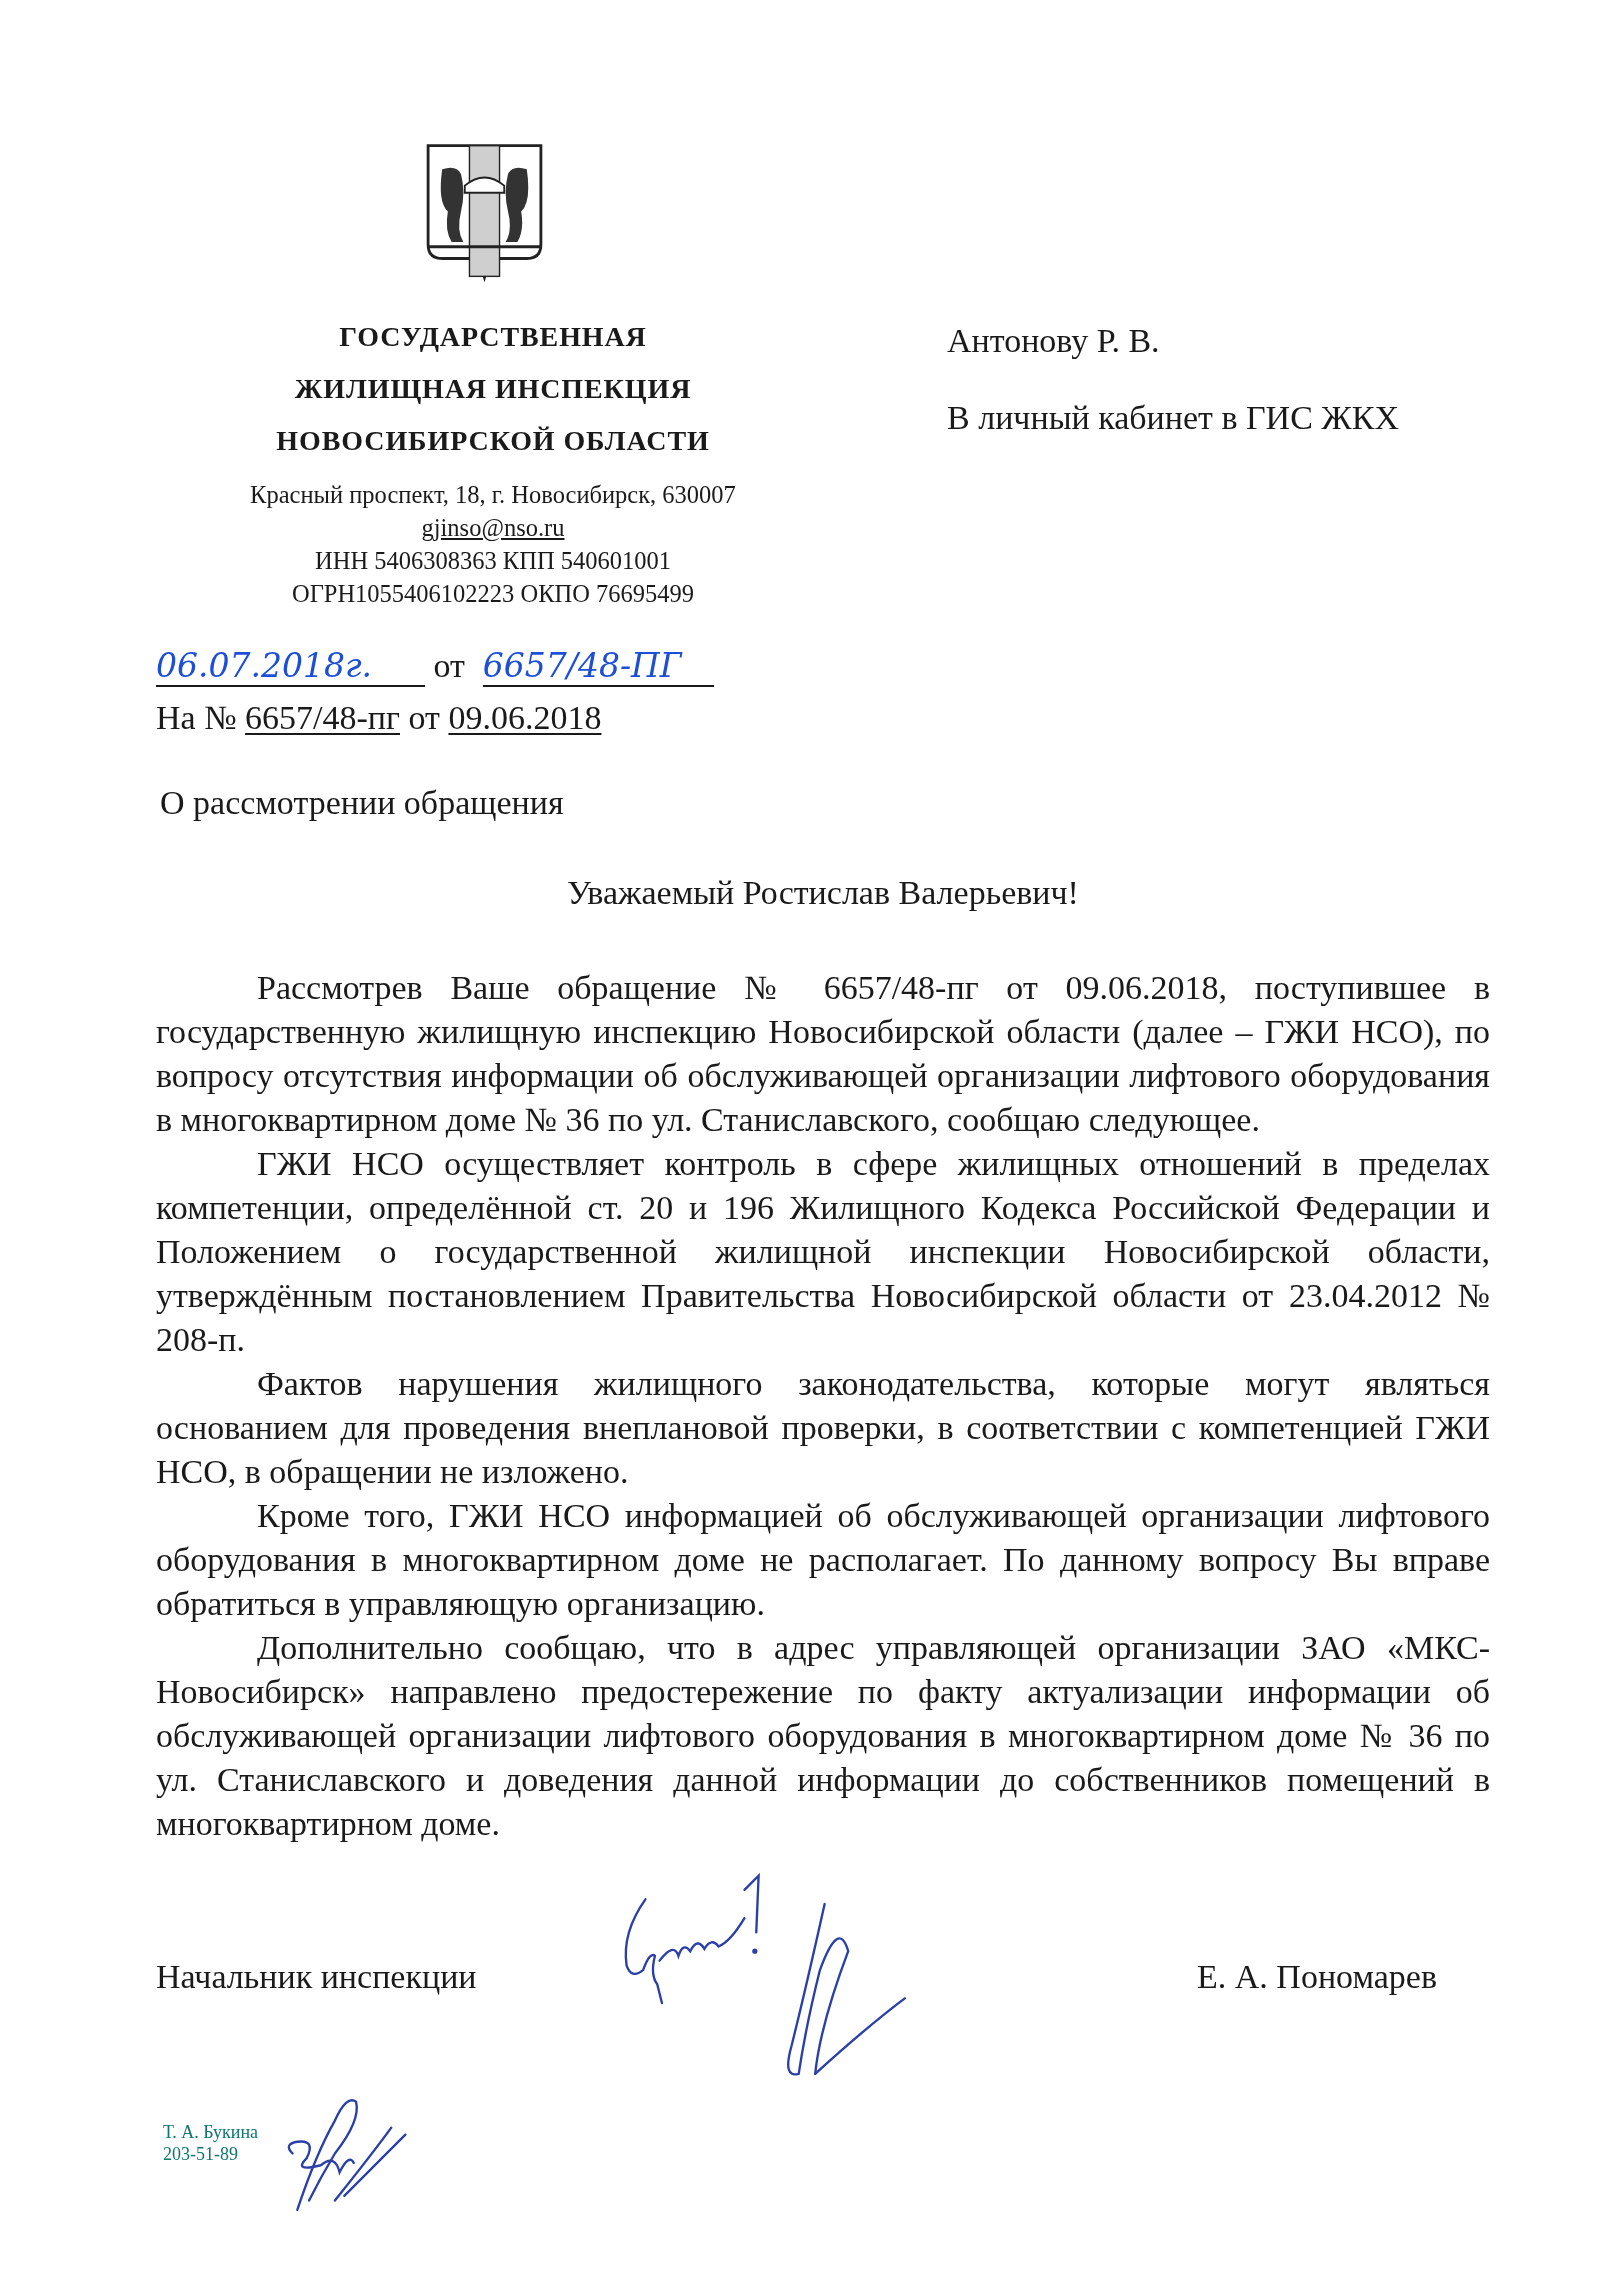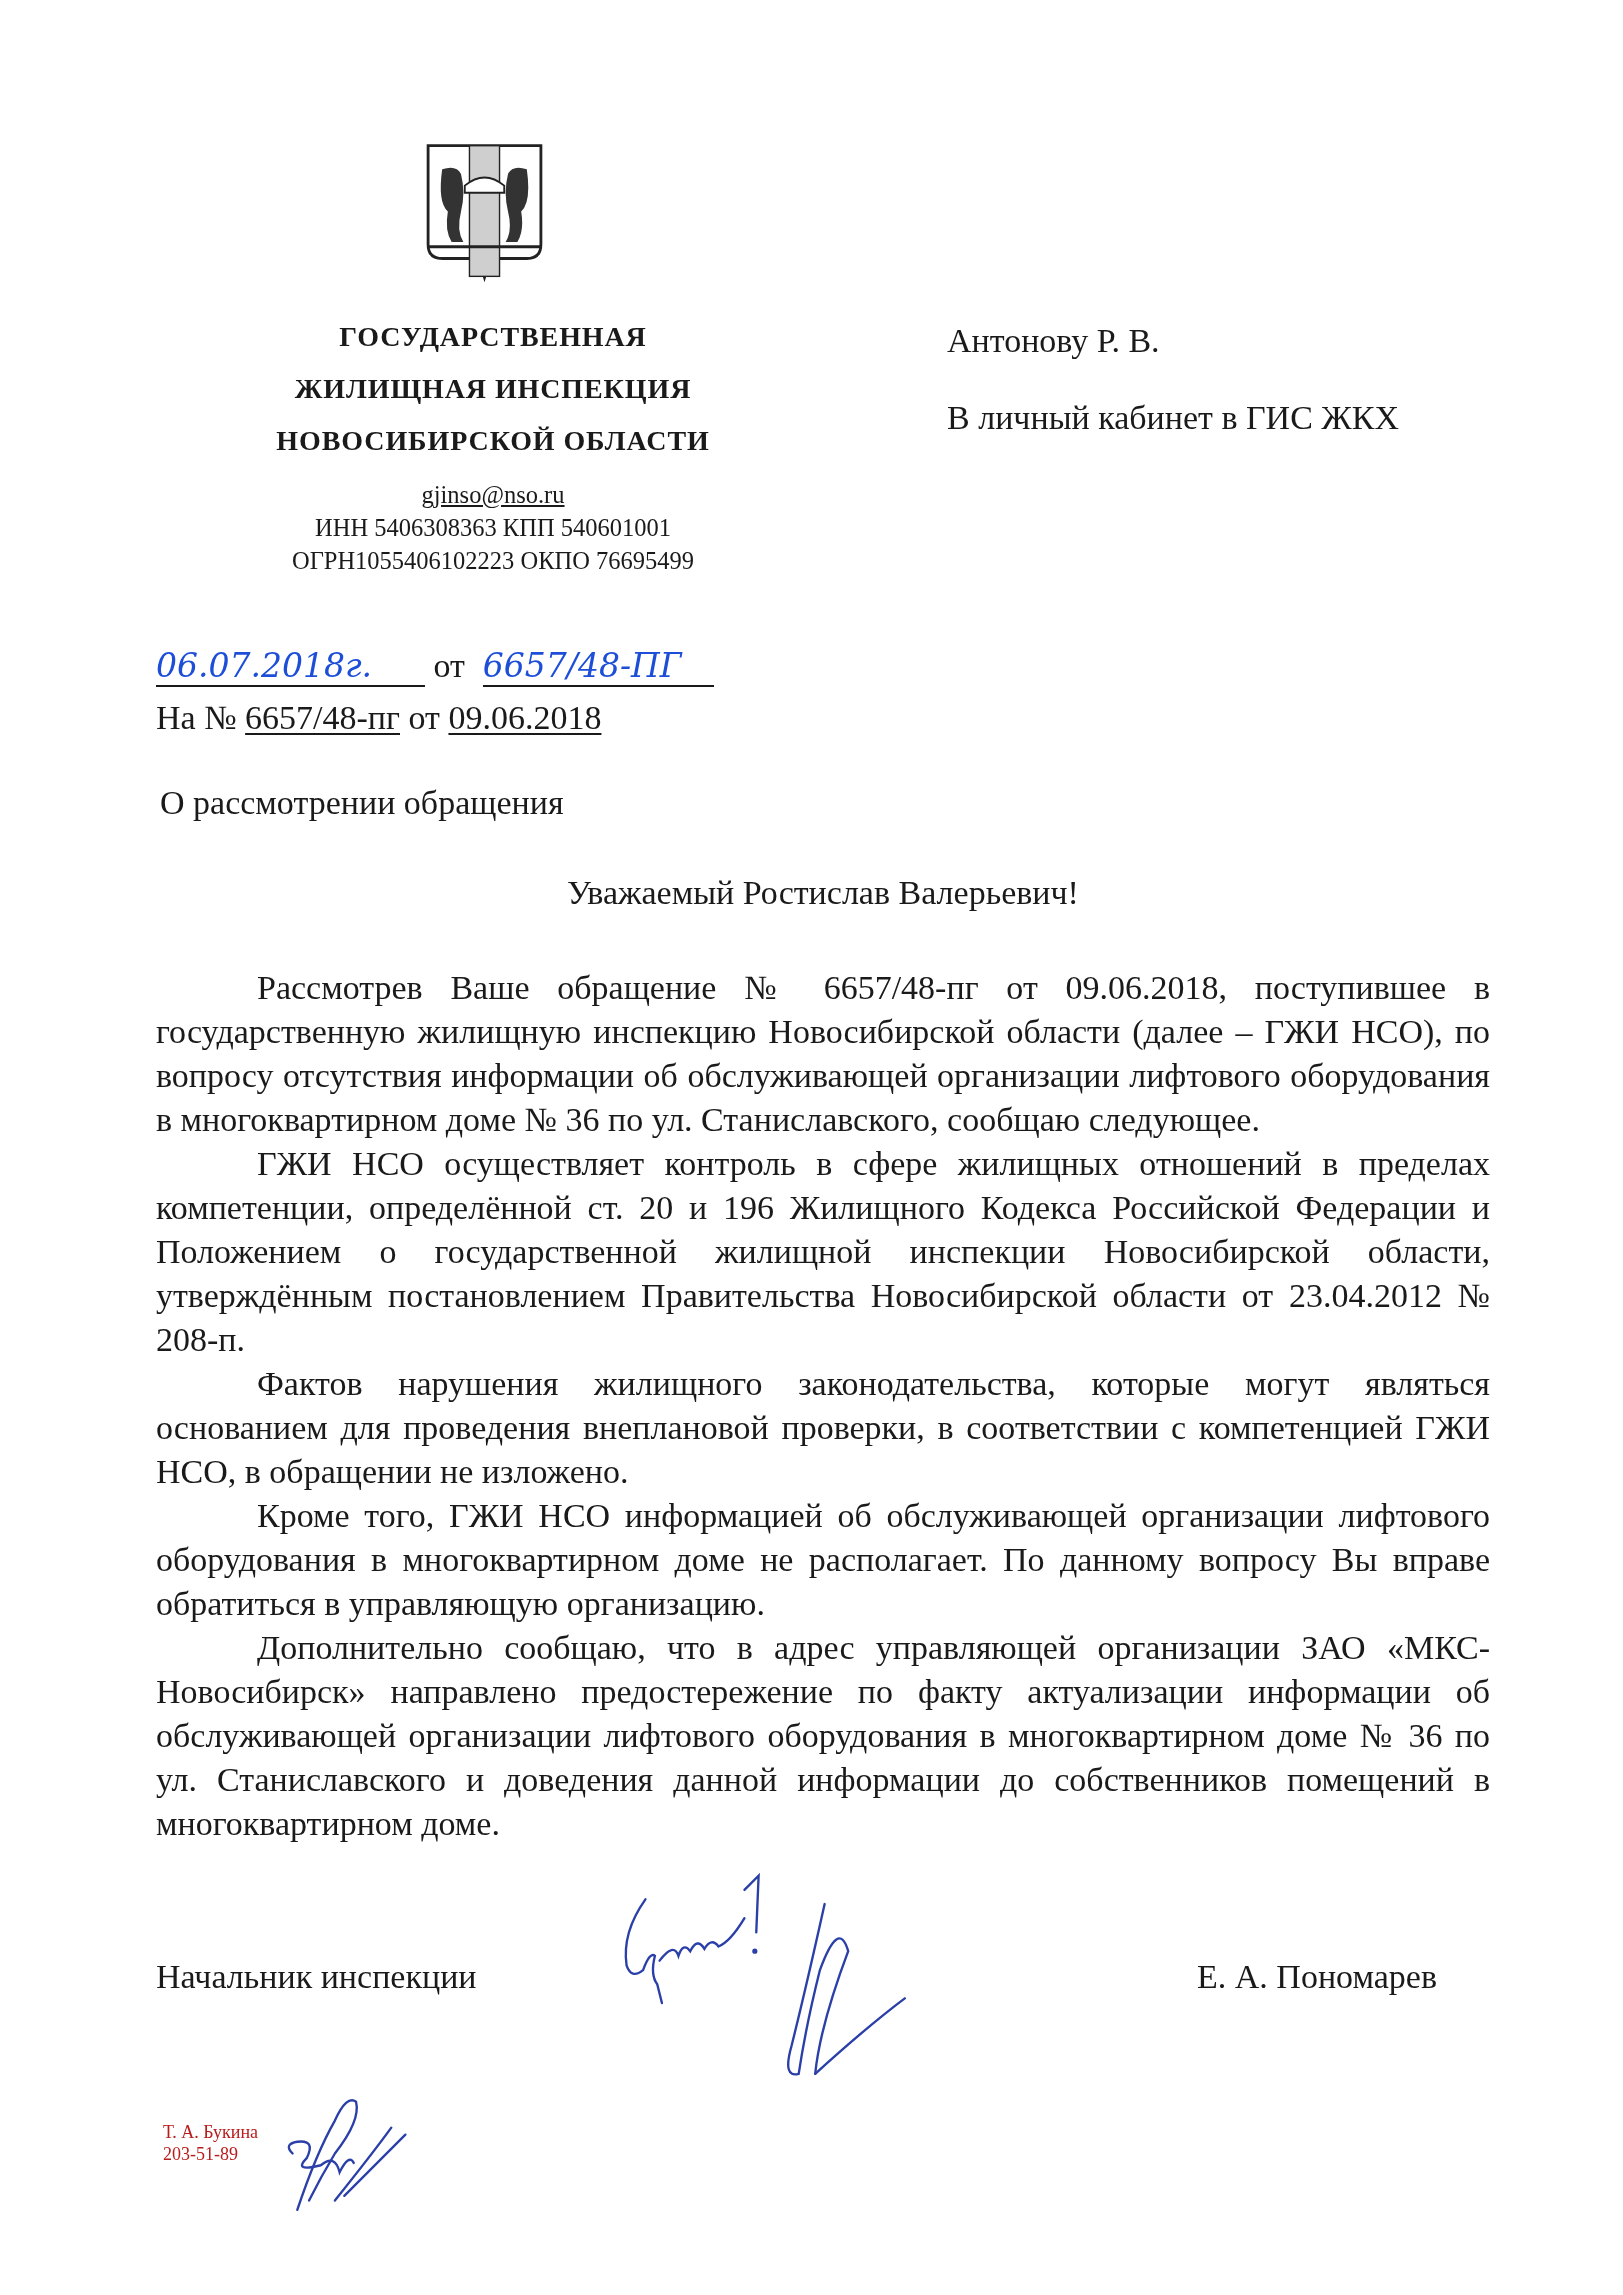--- a/index.html
+++ b/index.html
@@ -28,21 +28,21 @@
   #subject { left: 160px; top: 782px; font-size: 34px; line-height: 42px; }
   #salutation { left: 156px; top: 872px; width: 1334px; font-size: 34px; line-height: 42px; }
   #body { left: 156px; top: 966px; width: 1334px; font-size: 34px; line-height: 44px;
           text-align: justify; }
   #body p { margin: 0; text-indent: 101px; }
 
   
   #sig-title { left: 156px; top: 1956px; font-size: 34px; line-height: 42px; }
   #sig-name { left: 1197px; top: 1956px; font-size: 34px; line-height: 42px; font-family: Liberation Serif, serif; }
   #sig-main { left: 603px; top: 1871px; width: 547px; height: 283px; }
-  #executor { left: 163px; top: 2121px; font-size: 18px; line-height: 22px; color: #b91c1c; }
+  #executor { left: 163px; top: 2121px; font-size: 18px; line-height: 22px; color: #0f766e; }
   #sig-exec { left: 264px; top: 2083px; width: 170px; height: 141px; }
 </style>
 </head>
 <body>
 
 <div id="emblem" class="abs">
   <svg width="123" height="141" viewBox="0 0 260 300">
     <path d="M10 10 H250 V220 Q250 250 220 250 H160 Q140 255 130 290 Q120 255 100 250 H40 Q10 250 10 220 Z" fill="#fff" stroke="#222" stroke-width="6"></path>
     <rect x="98" y="10" width="64" height="278" fill="#cfcfcf" stroke="#222" stroke-width="3"></rect>
     <line x1="10" y1="225" x2="250" y2="225" stroke="#222" stroke-width="6"></line>
@@ -52,20 +52,21 @@
   </svg>
 </div>
 
 <div id="org-name" class="abs center">
   <div>ГОСУДАРСТВЕННАЯ</div>
   <div>ЖИЛИЩНАЯ  ИНСПЕКЦИЯ</div>
   <div>НОВОСИБИРСКОЙ  ОБЛАСТИ</div>
 </div>
 
 <div id="org-contacts" class="abs center">
+  <div>Красный проспект, 18, г. Новосибирск, 630007</div>
   <div><span class="email">gjinso@nso.ru</span></div>
   <div>ИНН 5406308363  КПП 540601001</div>
   <div>ОГРН1055406102223 ОКПО 76695499</div>
 </div>
 
 <div id="reg-line" class="abs">
   <span class="uline hand" style="width:269px; display:inline-block; font-size:33px;">06.07.2018г.</span>
   <span>от</span>
   <span class="uline hand" style="width:231px; display:inline-block; font-size:33px; margin-left:9.4px;">6657/48-ПГ</span>
 </div>

